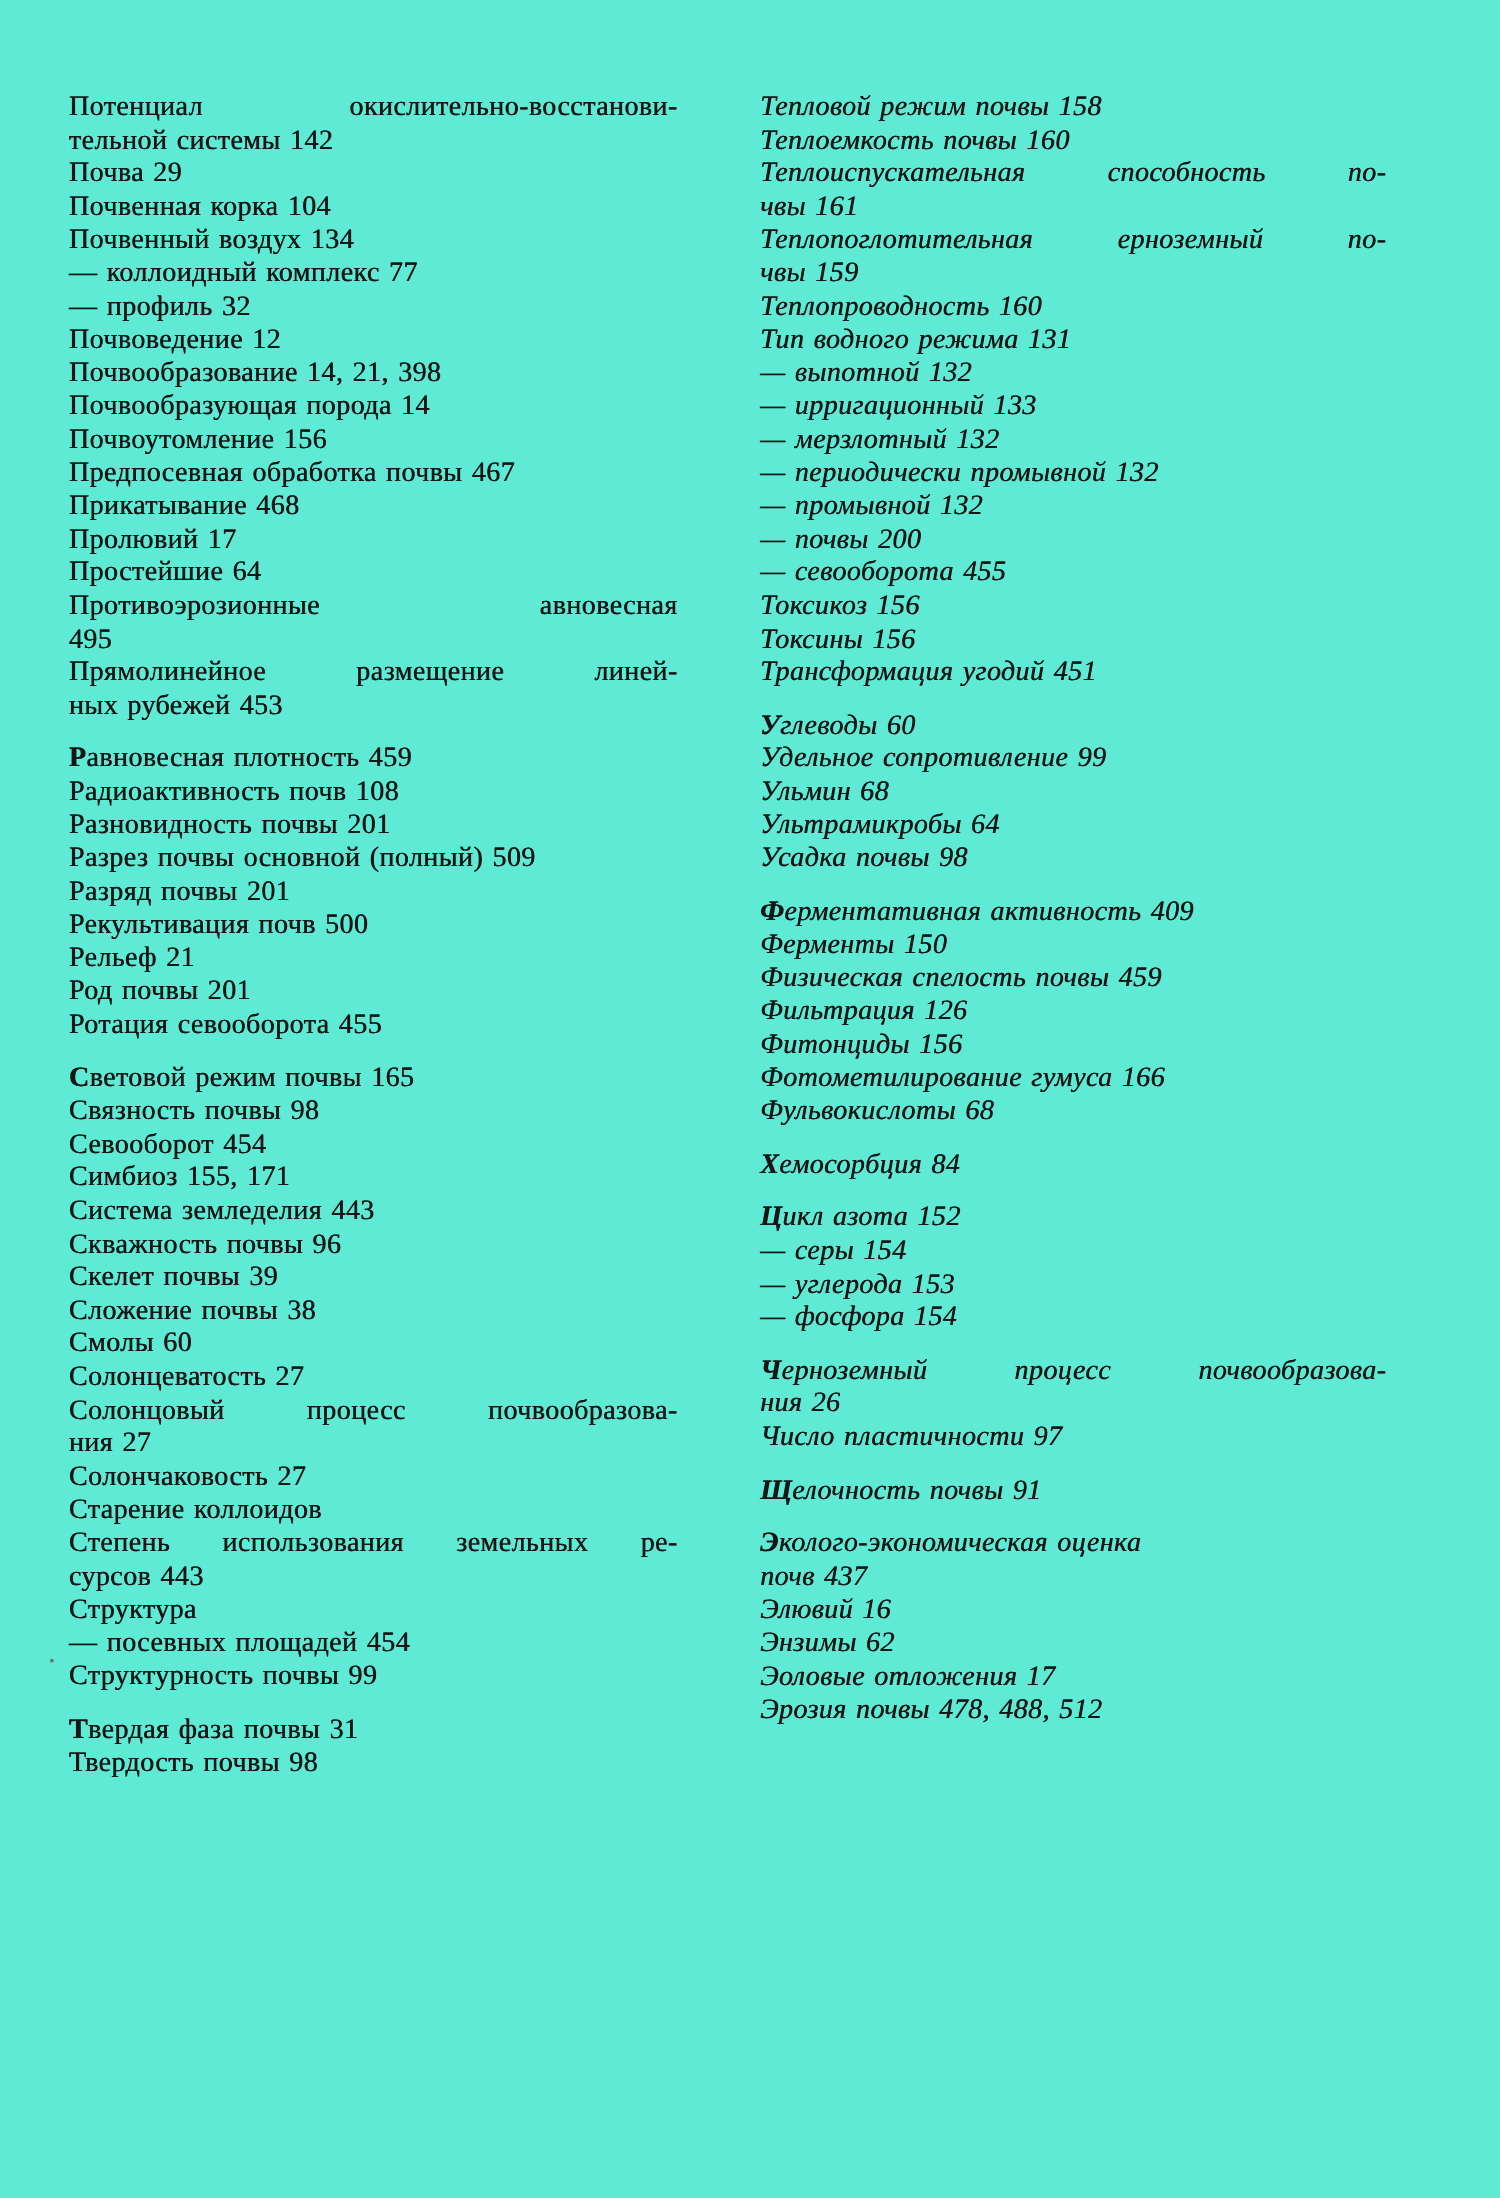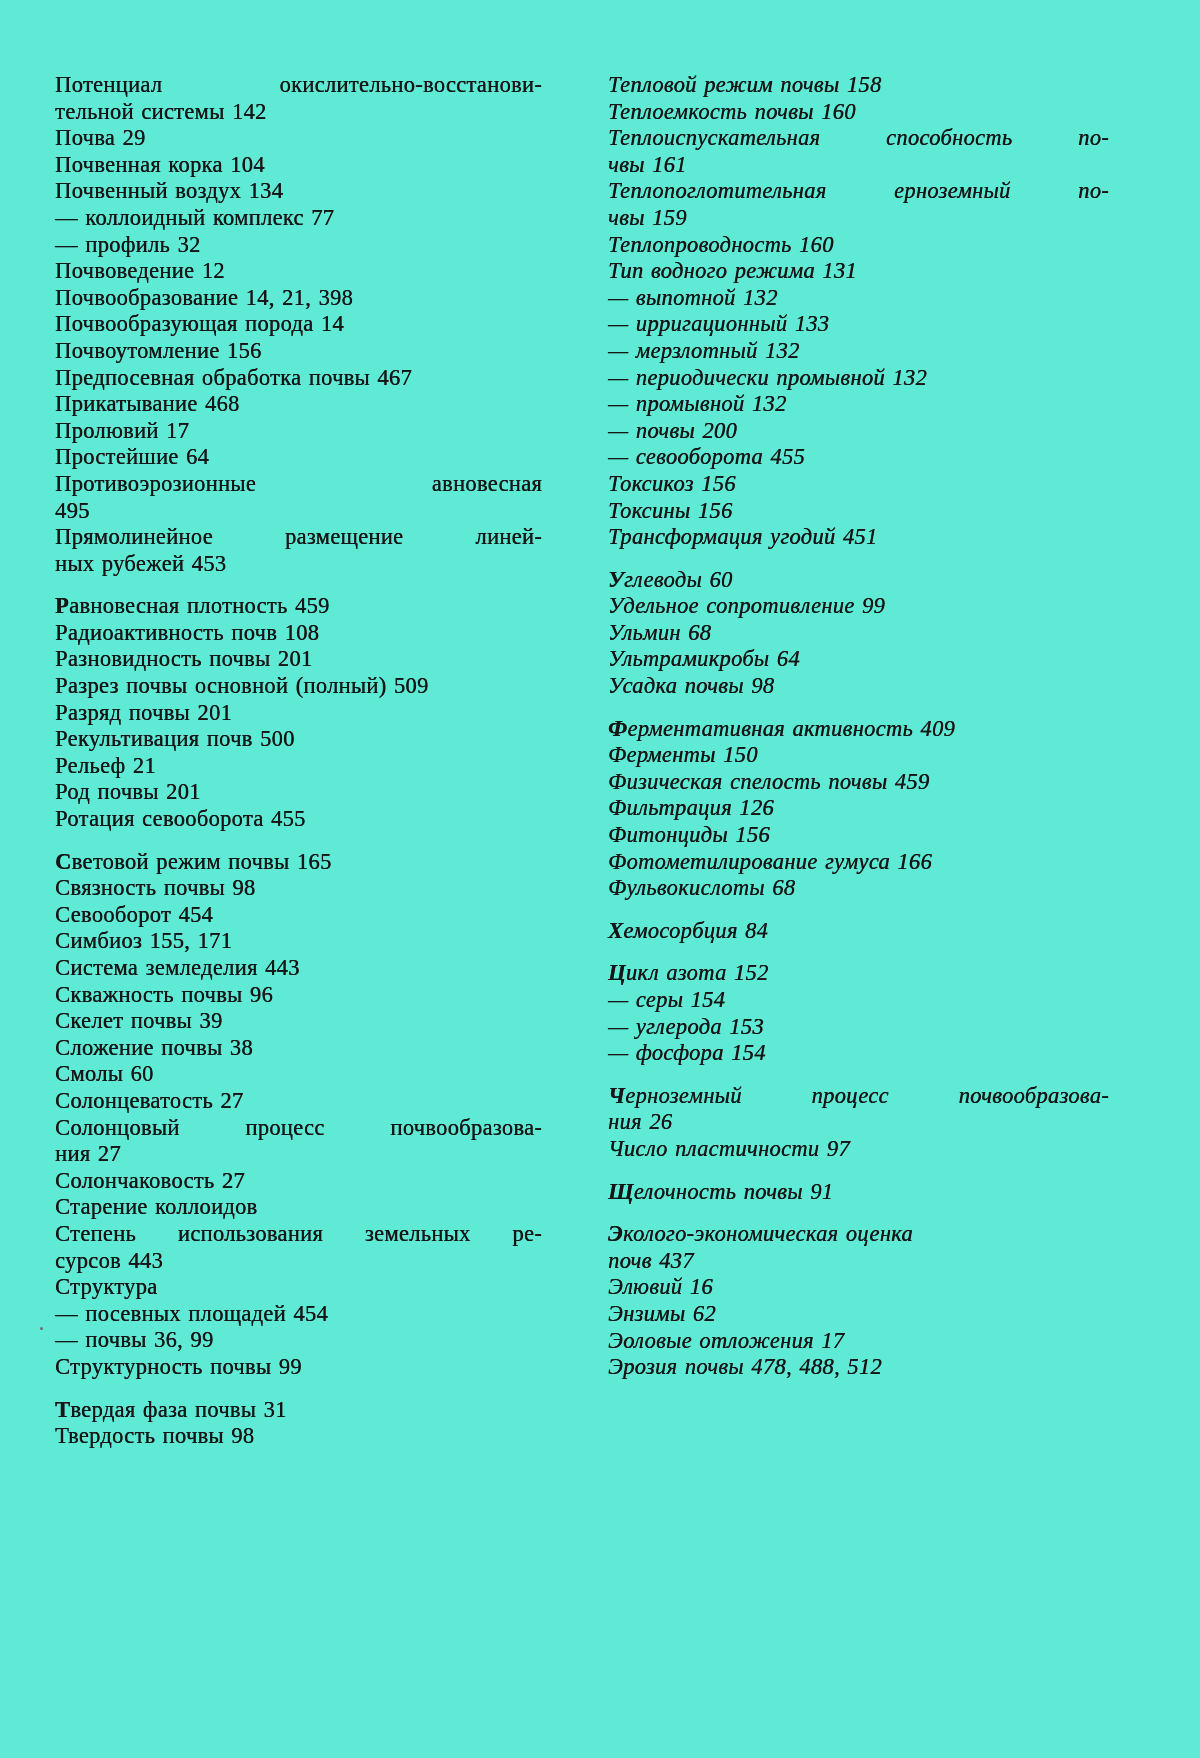--- a/index.html
+++ b/index.html
@@ -182,23 +182,20 @@
           <div class="line just">Степень использования земельных ре-</div>
           <div class="line">сурсов 443</div>
         </div>
         <div class="entry">
           <div class="line">Структура</div>
         </div>
         <div class="entry">
           <div class="line">— посевных площадей 454</div>
         </div>
         <div class="entry">
-          <div class="line">— почвы 36, 99</div>
-        </div>
-        <div class="entry">
           <div class="line">Структурность почвы 99</div>
         </div>
       </div>
       <div class="section">
         <div class="entry">
           <div class="line"><b>Т</b>вердая фаза почвы 31</div>
         </div>
         <div class="entry">
           <div class="line">Твердость почвы 98</div>
         </div>

